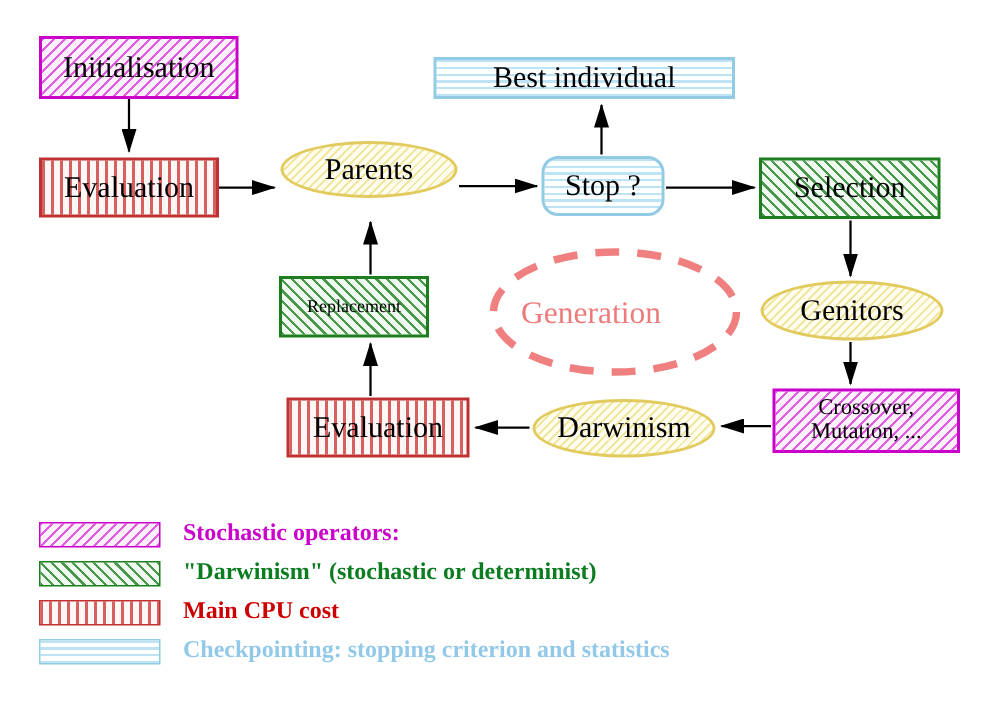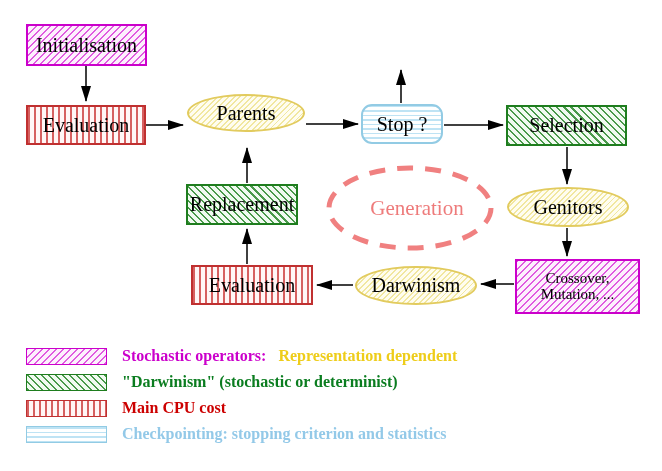--- a/index.html
+++ b/index.html
@@ -14,33 +14,33 @@
     text-align:center;color:#000;line-height:1.05;
   }
   .ellipse{border-radius:50%;}
   
   .m-hatch{background:repeating-linear-gradient(135deg,#e05ce0 0,#e05ce0 1.4px,#fdf0fd 1.4px,#fdf0fd 5px);border:2px solid #cb00cb;}
   .g-hatch{background:repeating-linear-gradient(45deg,#49994a 0,#49994a 1.5px,#f1faf1 1.5px,#f1faf1 5px);border:2px solid #1e7d1e;}
   .r-stripe{background:repeating-linear-gradient(90deg,#d66060 0,#d66060 2px,#fff6f6 2px,#fff6f6 6px);border:2px solid #c03030;}
   .c-stripe{background:repeating-linear-gradient(180deg,#bee3f4 0,#bee3f4 1.5px,#feffff 1.5px,#feffff 4.5px);border:2px solid #92cbe4;}
   .y-hatch{background:repeating-linear-gradient(135deg,#f1e7a0 0,#f1e7a0 1.3px,#fffdf0 1.3px,#fffdf0 4px);border:2px solid #e2cb5e;}
   
-  .pos-init{left:26px;top:24px;width:121px;height:42px;font-size:20px;}
+  .pos-init{left:26px;top:24px;width:133px;height:42px;font-size:20px;}
   .pos-eval-top{left:26px;top:105px;width:120px;height:40px;font-size:20px;}
   .pos-parents{left:187px;top:94px;width:118px;height:38px;font-size:20px;}
   .pos-best{left:289px;top:38px;width:201px;height:28px;font-size:20px;}
   .pos-stop{left:361px;top:104px;width:82px;height:40px;font-size:20px;border-radius:11px;}
   .pos-selection{left:506px;top:105px;width:121px;height:41px;font-size:20px;}
-  .pos-replacement{left:186px;top:184px;width:112px;height:41px;font-size:20px;}
+  .pos-replacement{left:186px;top:184px;width:100px;height:41px;font-size:12px;}
   .pos-genitors{left:507px;top:187px;width:122px;height:40px;font-size:20px;}
-  .pos-crossover{left:515px;top:259px;width:125px;height:55px;font-size:15px;flex-direction:column;}
+  .pos-crossover{left:515px;top:259px;width:125px;height:43px;font-size:15px;flex-direction:column;}
   .pos-eval-bot{left:191px;top:265px;width:122px;height:40px;font-size:20px;}
   .pos-offspring{left:355px;top:266px;width:122px;height:39px;font-size:20px;}
   .generation-label{
-    position:absolute;left:337px;top:196px;width:160px;text-align:center;
+    position:absolute;left:314px;top:196px;width:160px;text-align:center;
     font-size:21px;color:#ee7b7b;
   }
   
   .legend-row{
     position:absolute;left:26px;display:flex;align-items:center;
     font-size:16px;font-weight:bold;white-space:nowrap;
   }
   .swatch{width:81px;height:17px;box-sizing:border-box;margin-right:15px;flex:0 0 auto;}
   .swatch.m-hatch,.swatch.g-hatch,.swatch.r-stripe,.swatch.c-stripe{border-width:1.5px;}
   .lg-row1{top:347px;}
@@ -85,20 +85,23 @@
   </div>
 
   <div class="node r-stripe pos-eval-top">
     <span>Evaluation</span>
   </div>
 
   <div class="node y-hatch ellipse pos-parents">
     <span>Parents</span>
   </div>
 
+  <div class="node c-stripe pos-best">
+    <span>Best individual</span>
+  </div>
 
   <div class="node g-hatch pos-selection">
     <span>Selection</span>
   </div>
 
   <div class="node c-stripe pos-stop">
     <span>Stop ?</span>
   </div>
 
   <div class="node g-hatch pos-replacement">
@@ -120,21 +123,20 @@
     <span>Evaluation</span>
   </div>
 
   <div class="node y-hatch ellipse pos-offspring">
     <span>Darwinism</span>
   </div>
 
   <div class="legend-row lg-row1">
     <span class="swatch m-hatch"></span>
     <span class="t-magenta">Stochastic operators:</span>
-    <span class="t-gold">Representation dependent</span>
   </div>
 
   <div class="legend-row lg-row2">
     <span class="swatch g-hatch"></span>
     <span class="t-green">"Darwinism" (stochastic or determinist)</span>
   </div>
 
   <div class="legend-row lg-row4">
     <span class="swatch c-stripe"></span>
     <span class="t-blue">Checkpointing: stopping criterion and statistics</span>

